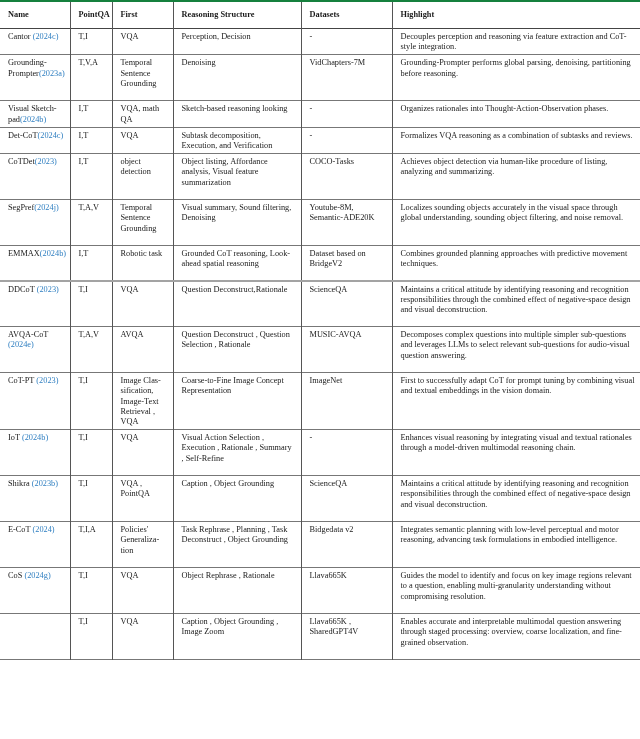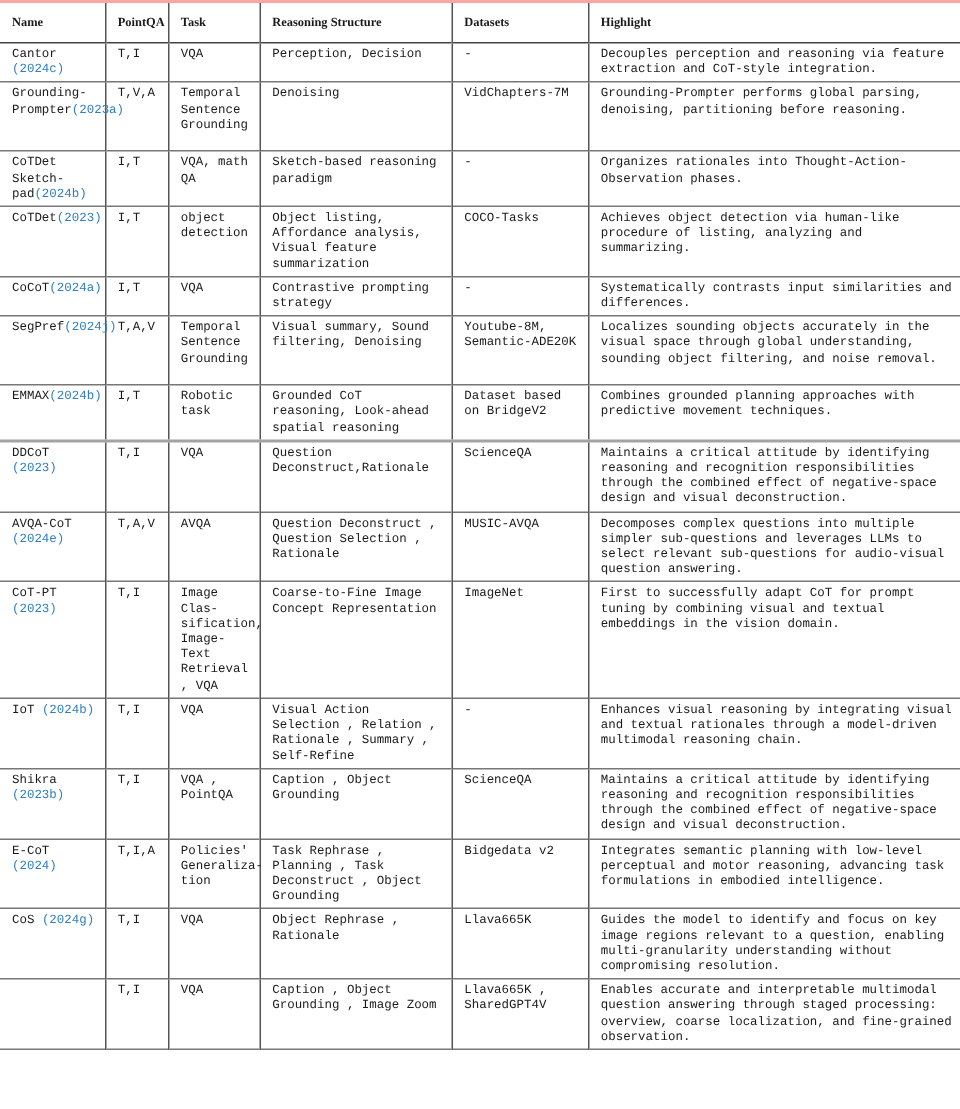--- a/index.html
+++ b/index.html
@@ -7,22 +7,22 @@
     .wrap { position: relative; width: 640px; }
     table { border-collapse: collapse; width: 640px; table-layout: fixed; font-size: 8.3px; line-height: 10.2px; }
     col.c-name { width: 70px; }
     col.c-mod { width: 42px; }
     col.c-task { width: 61px; }
     col.c-rs { width: 128px; }
     col.c-ds { width: 91px; }
     col.c-hl { width: 248px; }
     th { font-weight: bold; text-align: left; padding: 5px 5px 4px 8px; height: 17px; vertical-align: middle; font-size: 8.3px; }
     td { text-align: left; vertical-align: top; padding: 3px 5px 2px 8px; }
-    thead tr { border-top: 2px solid #fca5a5; border-bottom: 1px solid #444; }
-    tbody tr { border-bottom: 1px solid #777; font-family: Liberation Mono, monospace; }
+    thead tr { border-top: 2px solid #15803d; border-bottom: 1px solid #444; }
+    tbody tr { border-bottom: 1px solid #777; }
     tbody tr.group-end { border-bottom: 2px solid #a3a3a3; }
     th + th, td + td { border-left: 1.5px solid #555; }
     .cite { color: #2f7fc1; }
     .r1 { height: 25px; }
     .r2 { height: 35px; }
     .r3 { height: 46px; }
     .r4 { height: 57px; }
   </style>
 </head>
 <body>
@@ -34,21 +34,21 @@
         <col class="c-mod">
         <col class="c-task">
         <col class="c-rs">
         <col class="c-ds">
         <col class="c-hl">
     </colgroup>
     <thead>
       <tr>
         <th>Name</th>
         <th>PointQA</th>
-        <th>Task</th>
+        <th>First</th>
         <th>Reasoning Structure</th>
         <th>Datasets</th>
         <th>Highlight</th>
       </tr>
     </thead>
     <tbody>
       <tr class="r1">
         <td><span>Cantor </span><a class="cite">(2024c)</a></td>
         <td>T,I</td>
         <td>VQA</td>
@@ -58,42 +58,42 @@
       </tr>
       <tr class="r3">
         <td><span>Grounding-Prompter</span><a class="cite">(2023a)</a></td>
         <td>T,V,A</td>
         <td>Temporal Sentence Grounding</td>
         <td>Denoising</td>
         <td>VidChapters-7M</td>
         <td>Grounding-Prompter performs global parsing, denoising, partitioning before reasoning.</td>
       </tr>
       <tr class="r1">
-        <td><span>CoTDet Sketch-pad</span><a class="cite">(2024b)</a></td>
+        <td><span>Visual Sketch-pad</span><a class="cite">(2024b)</a></td>
         <td>I,T</td>
         <td>VQA, math QA</td>
-        <td>Sketch-based reasoning paradigm</td>
+        <td>Sketch-based reasoning looking</td>
         <td>-</td>
         <td>Organizes rationales into Thought-Action-Observation phases.</td>
+      </tr>
+      <tr class="r1">
+        <td><span>Det-CoT</span><a class="cite">(2024c)</a></td>
+        <td>I,T</td>
+        <td>VQA</td>
+        <td>Subtask decomposition, Execution, and Verification</td>
+        <td>-</td>
+        <td>Formalizes VQA reasoning as a combination of subtasks and reviews.</td>
       </tr>
       <tr class="r3">
         <td><span>CoTDet</span><a class="cite">(2023)</a></td>
         <td>I,T</td>
         <td>object detection</td>
         <td>Object listing, Affordance analysis, Visual feature summarization</td>
         <td>COCO-Tasks</td>
         <td>Achieves object detection via human-like procedure of listing, analyzing and summarizing.</td>
-      </tr>
-      <tr style="height:16px;">
-        <td><span>CoCoT</span><a class="cite">(2024a)</a></td>
-        <td>I,T</td>
-        <td>VQA</td>
-        <td>Contrastive prompting strategy</td>
-        <td>-</td>
-        <td>Systematically contrasts input similarities and differences.</td>
       </tr>
       <tr class="r3">
         <td><span>SegPref</span><a class="cite">(2024j)</a></td>
         <td>T,A,V</td>
         <td>Temporal Sentence Grounding</td>
         <td>Visual summary, Sound filtering, Denoising</td>
         <td>Youtube-8M, Semantic-ADE20K</td>
         <td>Localizes sounding objects accurately in the visual space through global understanding, sounding object filtering, and noise removal.</td>
       </tr>
       <tr class="r2 group-end">
@@ -125,21 +125,21 @@
         <td>T,I</td>
         <td>Image Clas-sification, Image-Text Retrieval , VQA</td>
         <td>Coarse-to-Fine Image Concept Representation</td>
         <td>ImageNet</td>
         <td>First to successfully adapt CoT for prompt tuning by combining visual and textual embeddings in the vision domain.</td>
       </tr>
       <tr class="r3">
         <td><span>IoT </span><a class="cite">(2024b)</a></td>
         <td>T,I</td>
         <td>VQA</td>
-        <td>Visual Action Selection , Relation , Rationale , Summary , Self-Refine</td>
+        <td>Visual Action Selection , Execution , Rationale , Summary , Self-Refine</td>
         <td>-</td>
         <td>Enhances visual reasoning by integrating visual and textual rationales through a model-driven multimodal reasoning chain.</td>
       </tr>
       <tr class="r3">
         <td><span>Shikra </span><a class="cite">(2023b)</a></td>
         <td>T,I</td>
         <td>VQA , PointQA</td>
         <td>Caption , Object Grounding</td>
         <td>ScienceQA</td>
         <td>Maintains a critical attitude by identifying reasoning and recognition responsibilities through the combined effect of negative-space design and visual deconstruction.</td>

